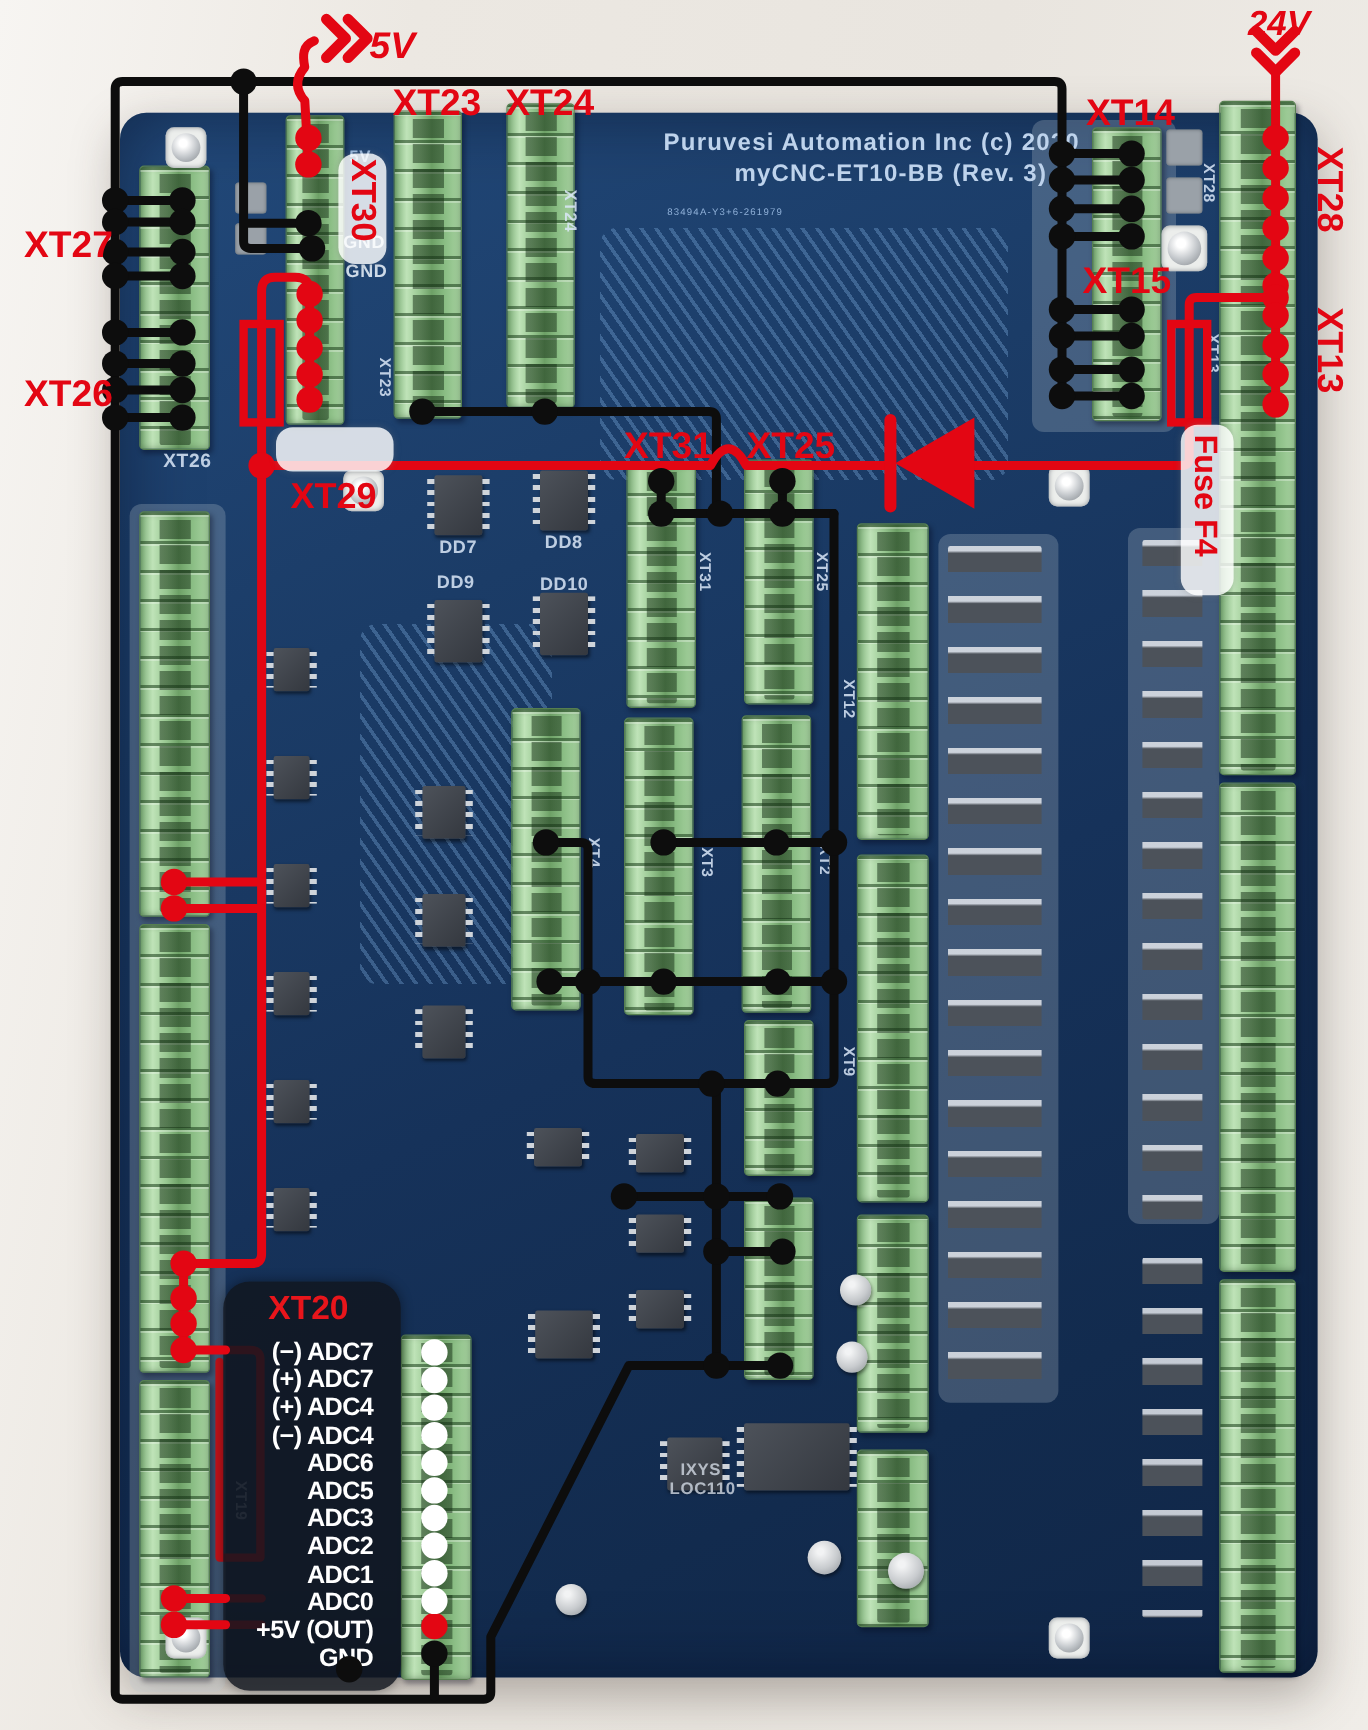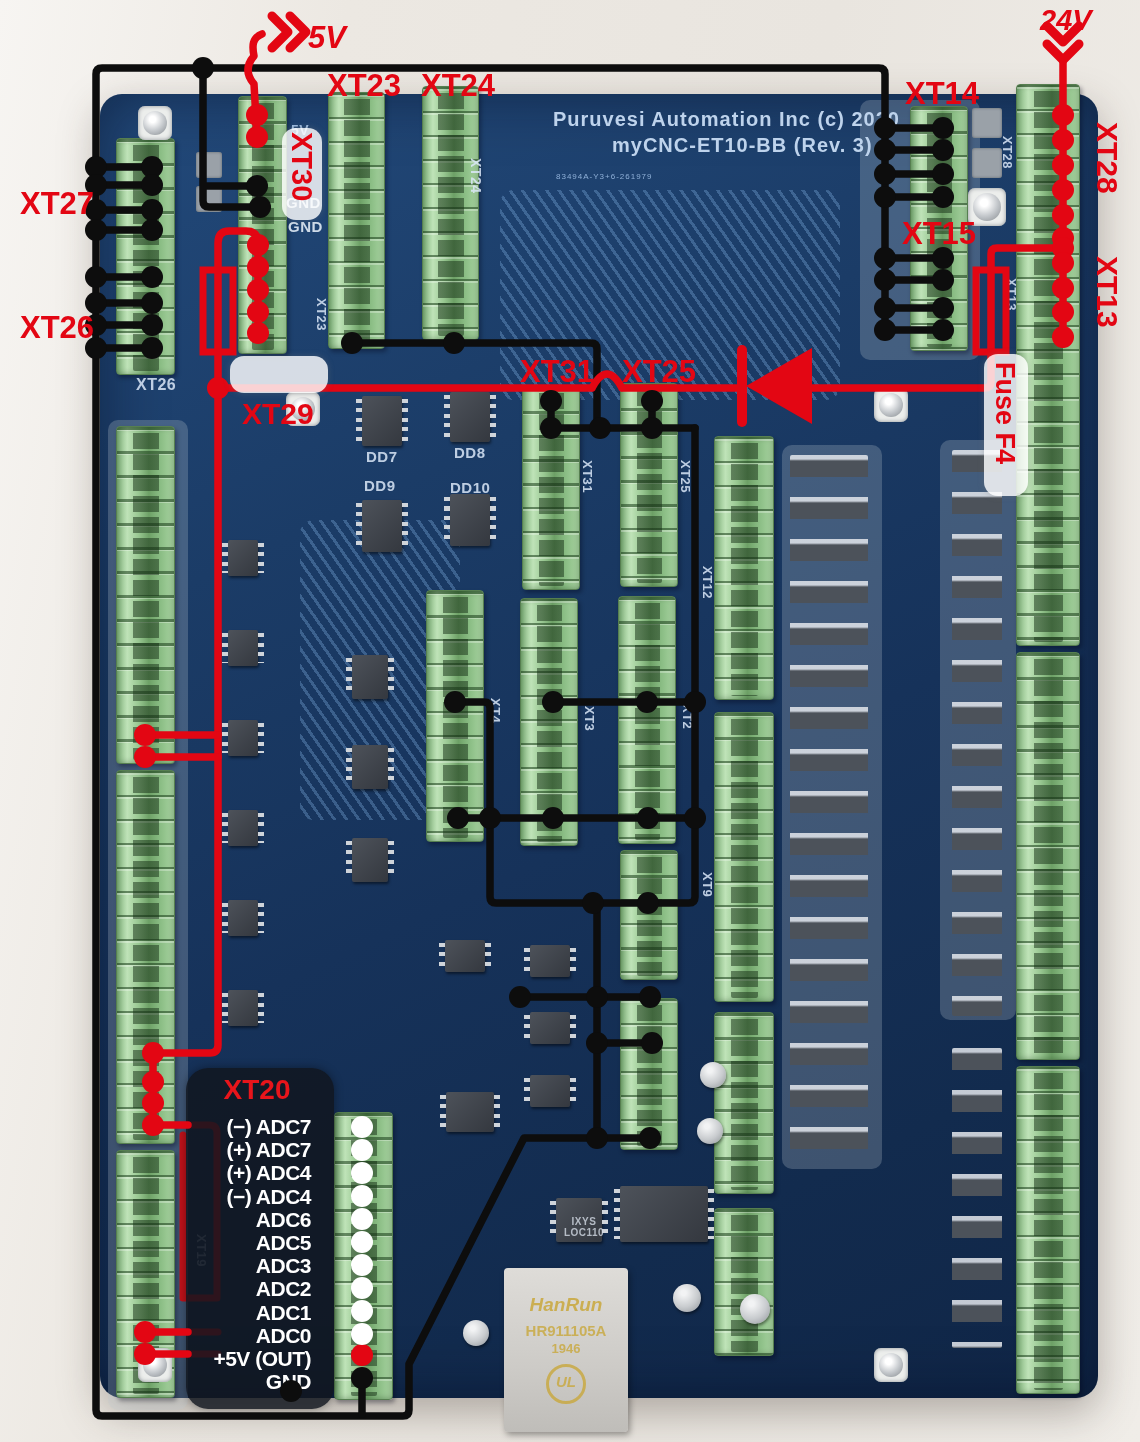--- a/index.html
+++ b/index.html
@@ -160,28 +160,22 @@
   <div class="silk abs vt" style="left:580px;top:460px;font-size:13px;">XT31</div>
   <div class="silk abs vt" style="left:678px;top:460px;font-size:13px;">XT25</div>
   <div class="silk abs vt" style="left:488px;top:698px;font-size:13px;">XT4</div>
   <div class="silk abs vt" style="left:582px;top:706px;font-size:13px;">XT3</div>
   <div class="silk abs vt" style="left:680px;top:704px;font-size:13px;">XT2</div>
   <div class="silk abs vt" style="left:700px;top:872px;font-size:13px;">XT9</div>
   <div class="silk abs vt" style="left:700px;top:566px;font-size:13px;">XT12</div>
   <div class="silk abs vt" style="left:194px;top:1234px;font-size:13px;color:rgba(200,215,235,.55);">XT19</div>
   <div class="silk abs vt" style="left:1000px;top:136px;font-size:13px;">XT28</div>
   <div class="silk abs vt" style="left:1004px;top:278px;font-size:13px;">XT13</div>
-  <div class="silk abs" style="left:558px;top:1216px;font-size:10px;color:rgba(210,218,228,.8);z-index:5;width:52px;text-align:center;">IXYS LOC110</div>
-
-  <div id="eth" class="abs">
-    <div class="e1">HanRun</div>
-    <div class="e2">HR911105A</div>
-    <div class="e3">1946</div>
-    <div class="ul">UL</div>
-  </div>
+  <div class="silk abs" style="left:558px;top:1216px;font-size:14px;color:rgba(210,218,228,.8);z-index:5;width:52px;text-align:center;">IXYS LOC110</div>
+
 
   <svg id="wires-under" width="1140" height="1442">
     <g stroke="#c0121a" stroke-width="7" fill="none" stroke-linecap="round" stroke-linejoin="round">
       <path d="M188,1125 L209,1125 Q217,1125 217,1133 L217,1298 L183,1298 L183,1135"></path>
       <path d="M190,1332 L218,1332 M190,1354 L218,1354"></path>
     </g>
   </svg>
 
   <div id="xt20-panel" class="abs">
     <div id="xt20-title">XT20</div>

